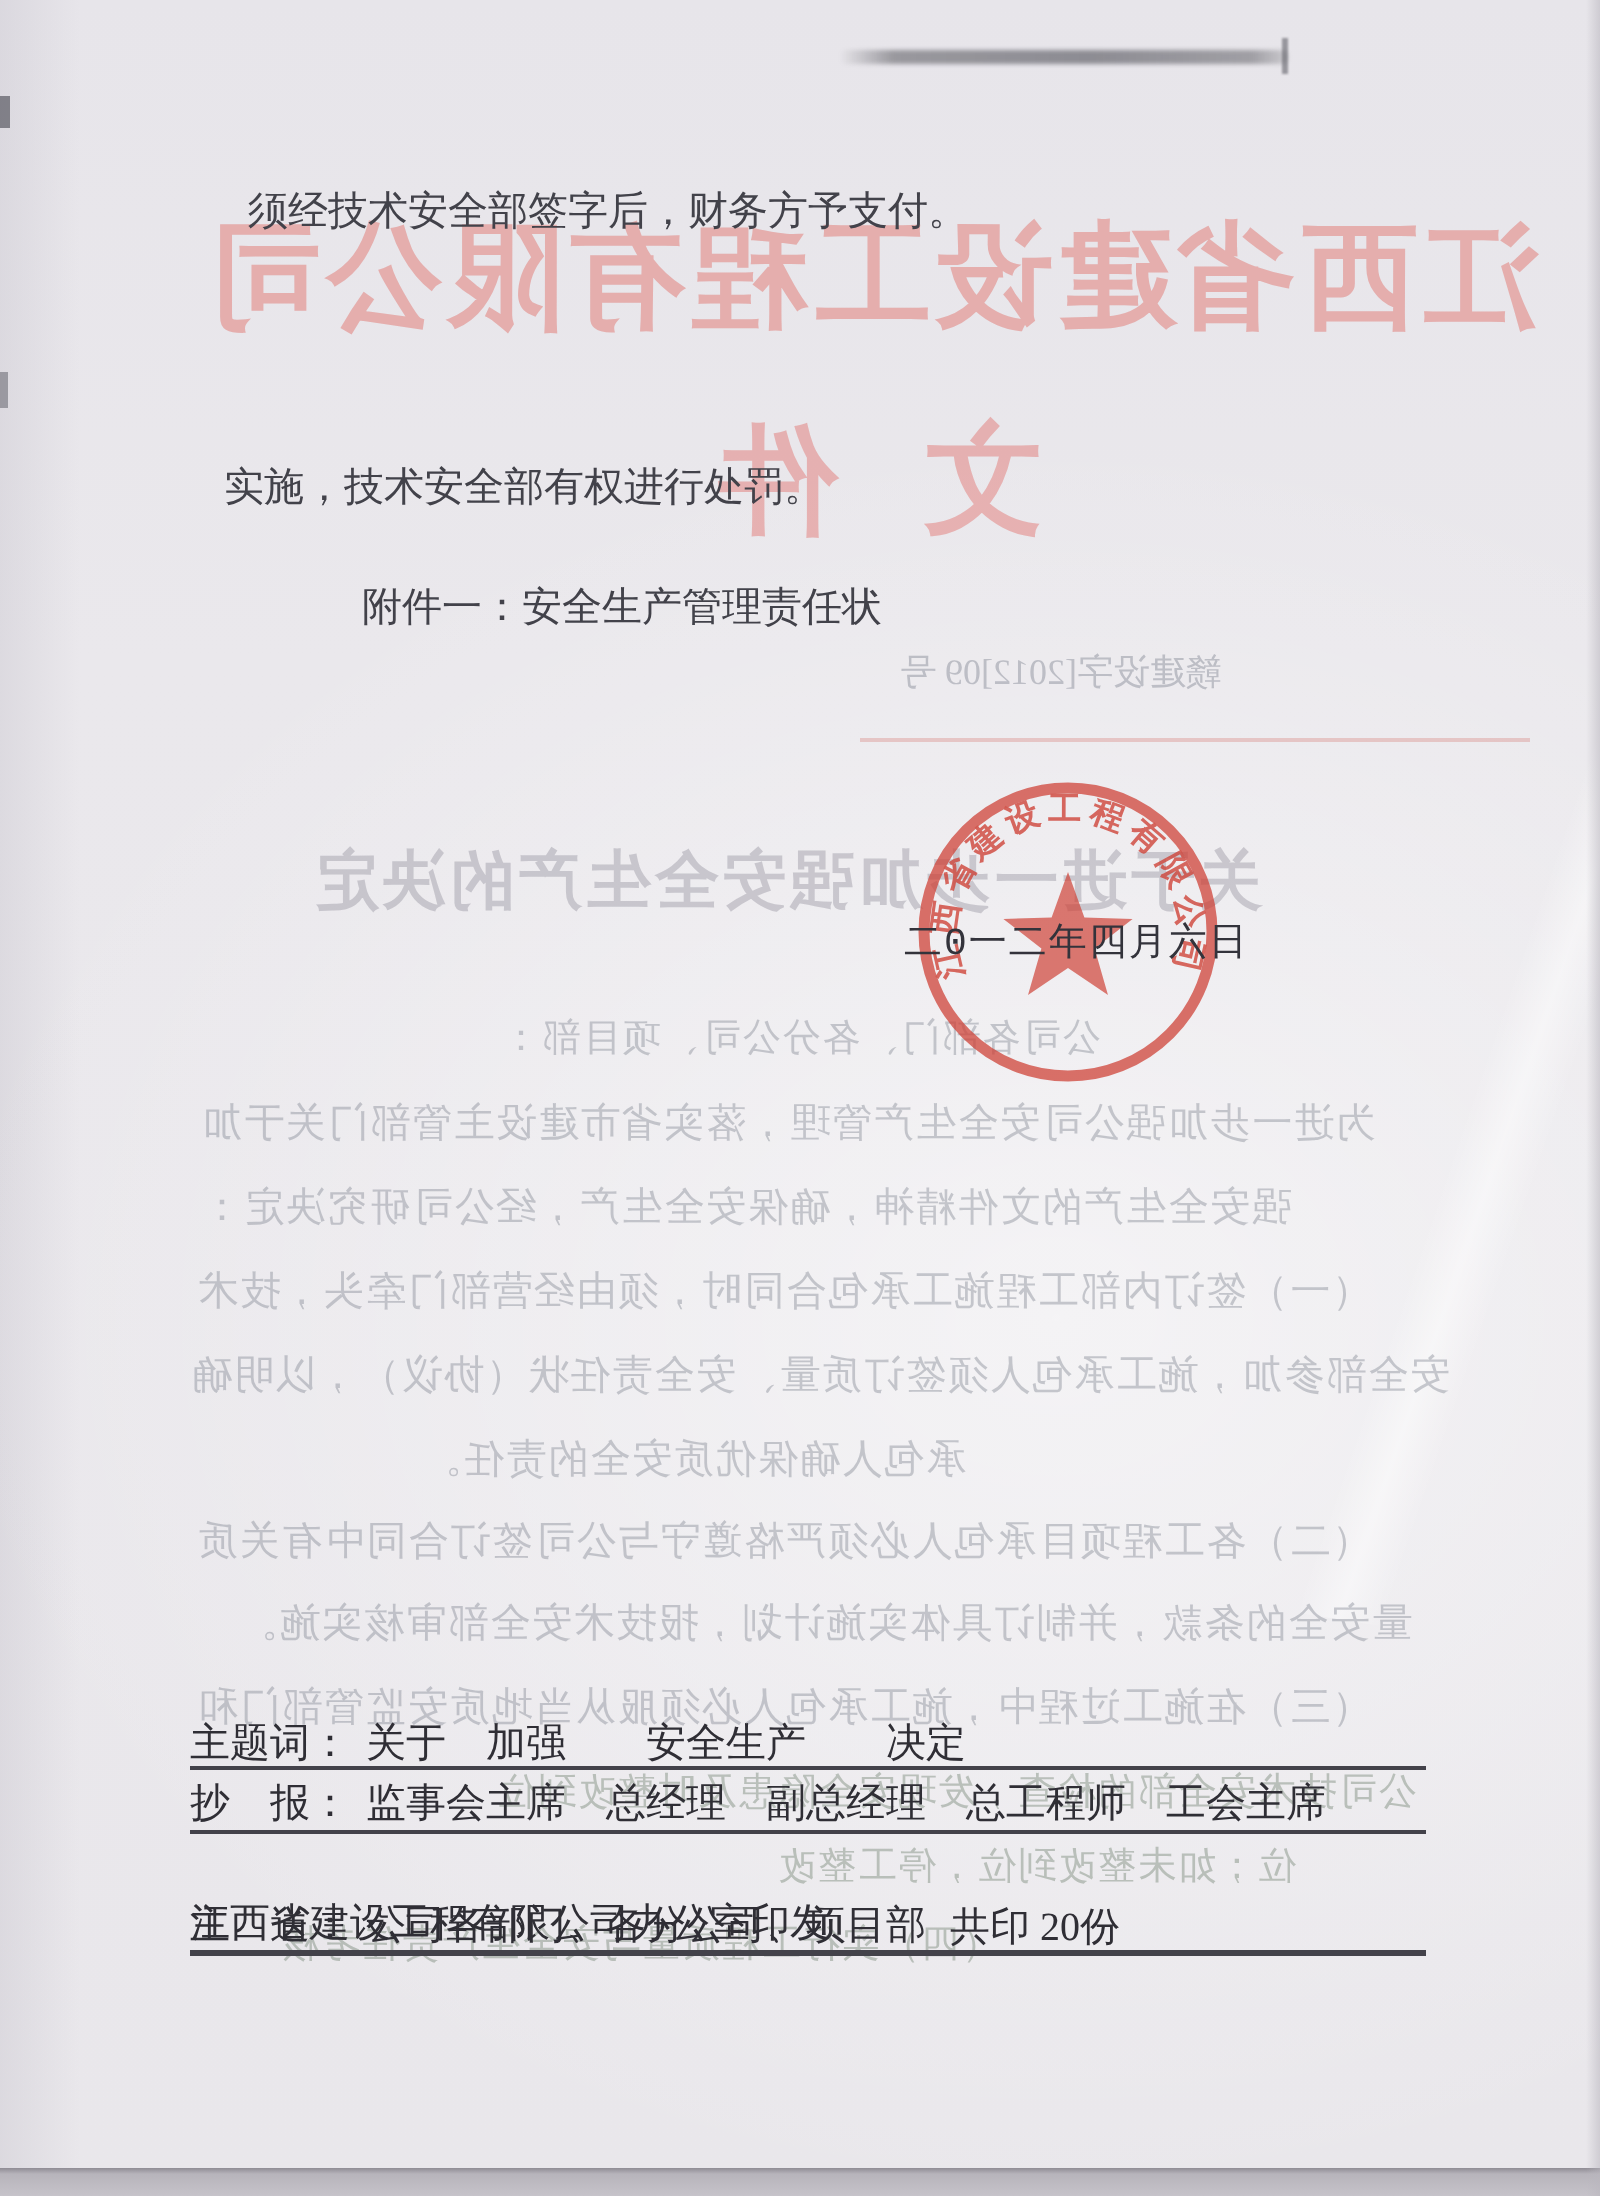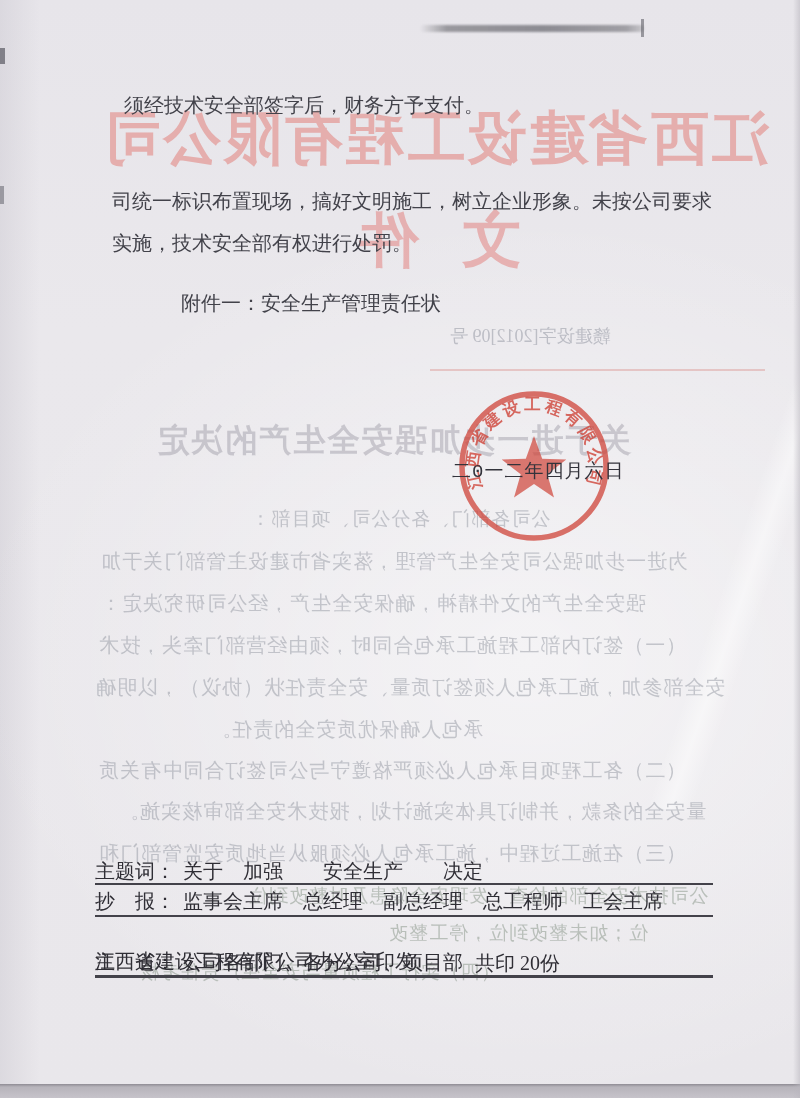--- a/index.html
+++ b/index.html
@@ -91,21 +91,20 @@
   <div class="abs mx bleed bt5 z1">安全部参加，施工承包人须签订质量、安全责任状（协议），以明确</div>
   <div class="abs mx bleed bt6 z1">承包人确保优质安全的责任。</div>
   <div class="abs mx bleed bt7 z1">（二）各工程项目承包人必须严格遵守与公司签订合同中有关质</div>
   <div class="abs mx bleed bt8 z1">量安全的条款，并制订具体实施计划，报技术安全部审核实施。</div>
   <div class="abs mx bleed bt9 z1">（三）在施工过程中，施工承包人必须服从当地质安监管部门和</div>
   <div class="abs mx bleed bleed-green bt10 z1">公司技术安全部的检查，发现安全隐患及时整改到位</div>
   <div class="abs mx bleed bleed-green bt11 z1">位；如未整改到位，停工整改</div>
   <div class="abs mx bleed bleed-green bt12 z1">（四）实行工程质量与安全生产责任考核</div>
 
   <div class="abs btext bl1 z2">须经技术安全部签字后，财务方予支付。</div>
-  <div class="abs btext bl3 z2">司统一标识布置现场，搞好文明施工，树立企业形象。未按公司要求</div>
   <div class="abs btext bl4 z2">实施，技术安全部有权进行处罚。</div>
   <div class="abs btext att1 z2">附件一：安全生产管理责任状</div>
 
   <svg class="abs stamp z3" viewBox="0 0 160 160" width="160" height="160">
     <defs>
       <path id="arcPath" d="M 27.4,99 A 56,56 0 1 1 132.6,99.2" fill="none"></path>
     </defs>
     <circle cx="80" cy="80" r="72" fill="none" stroke="#cf4338" stroke-width="5.5" opacity="0.85"></circle>
     <path d="M80,50 L88.2,72.7 L112.3,73.5 L93.3,88.3 L100,111.5 L80,98 L60,111.5 L66.7,88.3 L47.7,73.5 L71.8,72.7 Z" fill="#cf4338" opacity="0.8"></path>
     <text font-size="16.5" font-weight="700" fill="#cf4338" letter-spacing="3.5" opacity="0.9" font-family="Liberation Serif, DejaVu Serif, serif">

